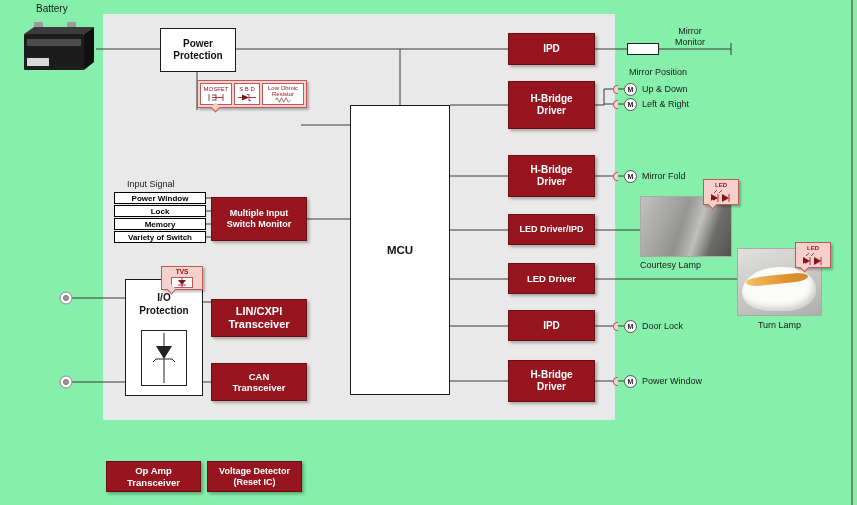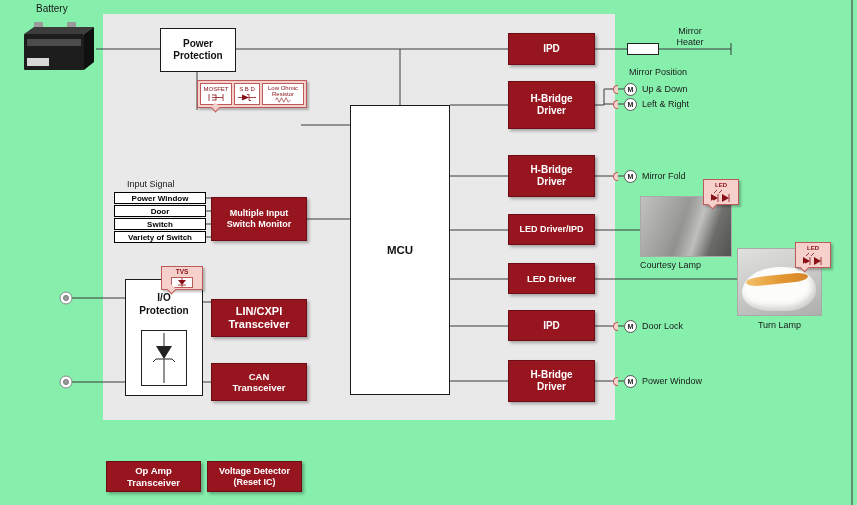--- a/index.html
+++ b/index.html
@@ -125,22 +125,22 @@
     <svg width="44" height="54" viewBox="0 0 44 54">
       <path d="M22 2 v13" stroke="#222" fill="none"></path>
       <polygon points="14,15 30,15 22,28" fill="#222"></polygon>
       <path d="M14 28 h16 M14 28 l-3 3 M30 28 l3 3" stroke="#222" fill="none"></path>
       <path d="M22 28 v24" stroke="#222" fill="none"></path>
     </svg>
   </div>
 
   <div class="label" style="left:127px;top:179px">Input Signal</div>
   <div class="inputbox" style="left:114px;top:192px;width:92px;height:12px">Power Window</div>
-  <div class="inputbox" style="left:114px;top:205px;width:92px;height:12px">Door</div>
-  <div class="inputbox" style="left:114px;top:218px;width:92px;height:12px">Switch</div>
+  <div class="inputbox" style="left:114px;top:205px;width:92px;height:12px">Lock</div>
+  <div class="inputbox" style="left:114px;top:218px;width:92px;height:12px">Memory</div>
   <div class="inputbox" style="left:114px;top:231px;width:92px;height:12px">Variety of Switch</div>
 
   <div class="redbox" style="left:211px;top:197px;width:96px;height:44px;font-size:9px;padding:0 8px">Multiple Input Switch Monitor</div>
   <div class="redbox" style="left:211px;top:299px;width:96px;height:38px;font-size:11px;padding:12px 14px">LIN/CXPI Transceiver</div>
   <div class="redbox" style="left:211px;top:363px;width:96px;height:38px;font-size:9.5px;padding:0 16px">CAN Transceiver</div>
 
   <div class="redbox" style="left:508px;top:33px;width:87px;height:32px">IPD</div>
   <div class="redbox" style="left:508px;top:81px;width:87px;height:48px;padding:0 12px">H-Bridge Driver</div>
   <div class="redbox" style="left:508px;top:155px;width:87px;height:42px;padding:0 12px">H-Bridge Driver</div>
   <div class="redbox" style="left:508px;top:214px;width:87px;height:31px;font-size:9px">LED Driver/IPD</div>
@@ -198,21 +198,21 @@
     <span style="font-size:6px;font-weight:bold;color:var(--callout-text);line-height:1">LED</span>
     <svg width="24" height="12" viewBox="0 0 24 12">
       <path d="M5 3 l3 -3 M10 3 l3 -3 M9 4 v8 M20 4 v8" stroke="#8a1018" fill="none" stroke-width="0.8"></path>
       <polygon points="2,4 2,12 9,8" fill="#8a1018"></polygon>
       <polygon points="13,4 13,12 20,8" fill="#8a1018"></polygon>
     </svg>
     <div class="tail" style="left:5px"></div>
   </div>
 
   <div class="resistor" style="left:627px;top:43px;width:32px;height:12px"></div>
-  <div class="label wrap" style="left:664px;top:26px;width:52px;white-space:normal">Mirror Heater</div>
+  <div class="label wrap" style="left:664px;top:26px;width:52px;white-space:normal">Mirror Monitor</div>
 
   <div class="label" style="left:629px;top:67px">Mirror Position</div>
 
   <div class="pin" style="left:613px;top:85px"></div>
   <div class="motor" style="left:624px;top:83px">M</div>
   <div class="label" style="left:642px;top:84px">Up &amp; Down</div>
 
   <div class="pin" style="left:613px;top:100px"></div>
   <div class="motor" style="left:624px;top:98px">M</div>
   <div class="label" style="left:642px;top:99px">Left &amp; Right</div>

